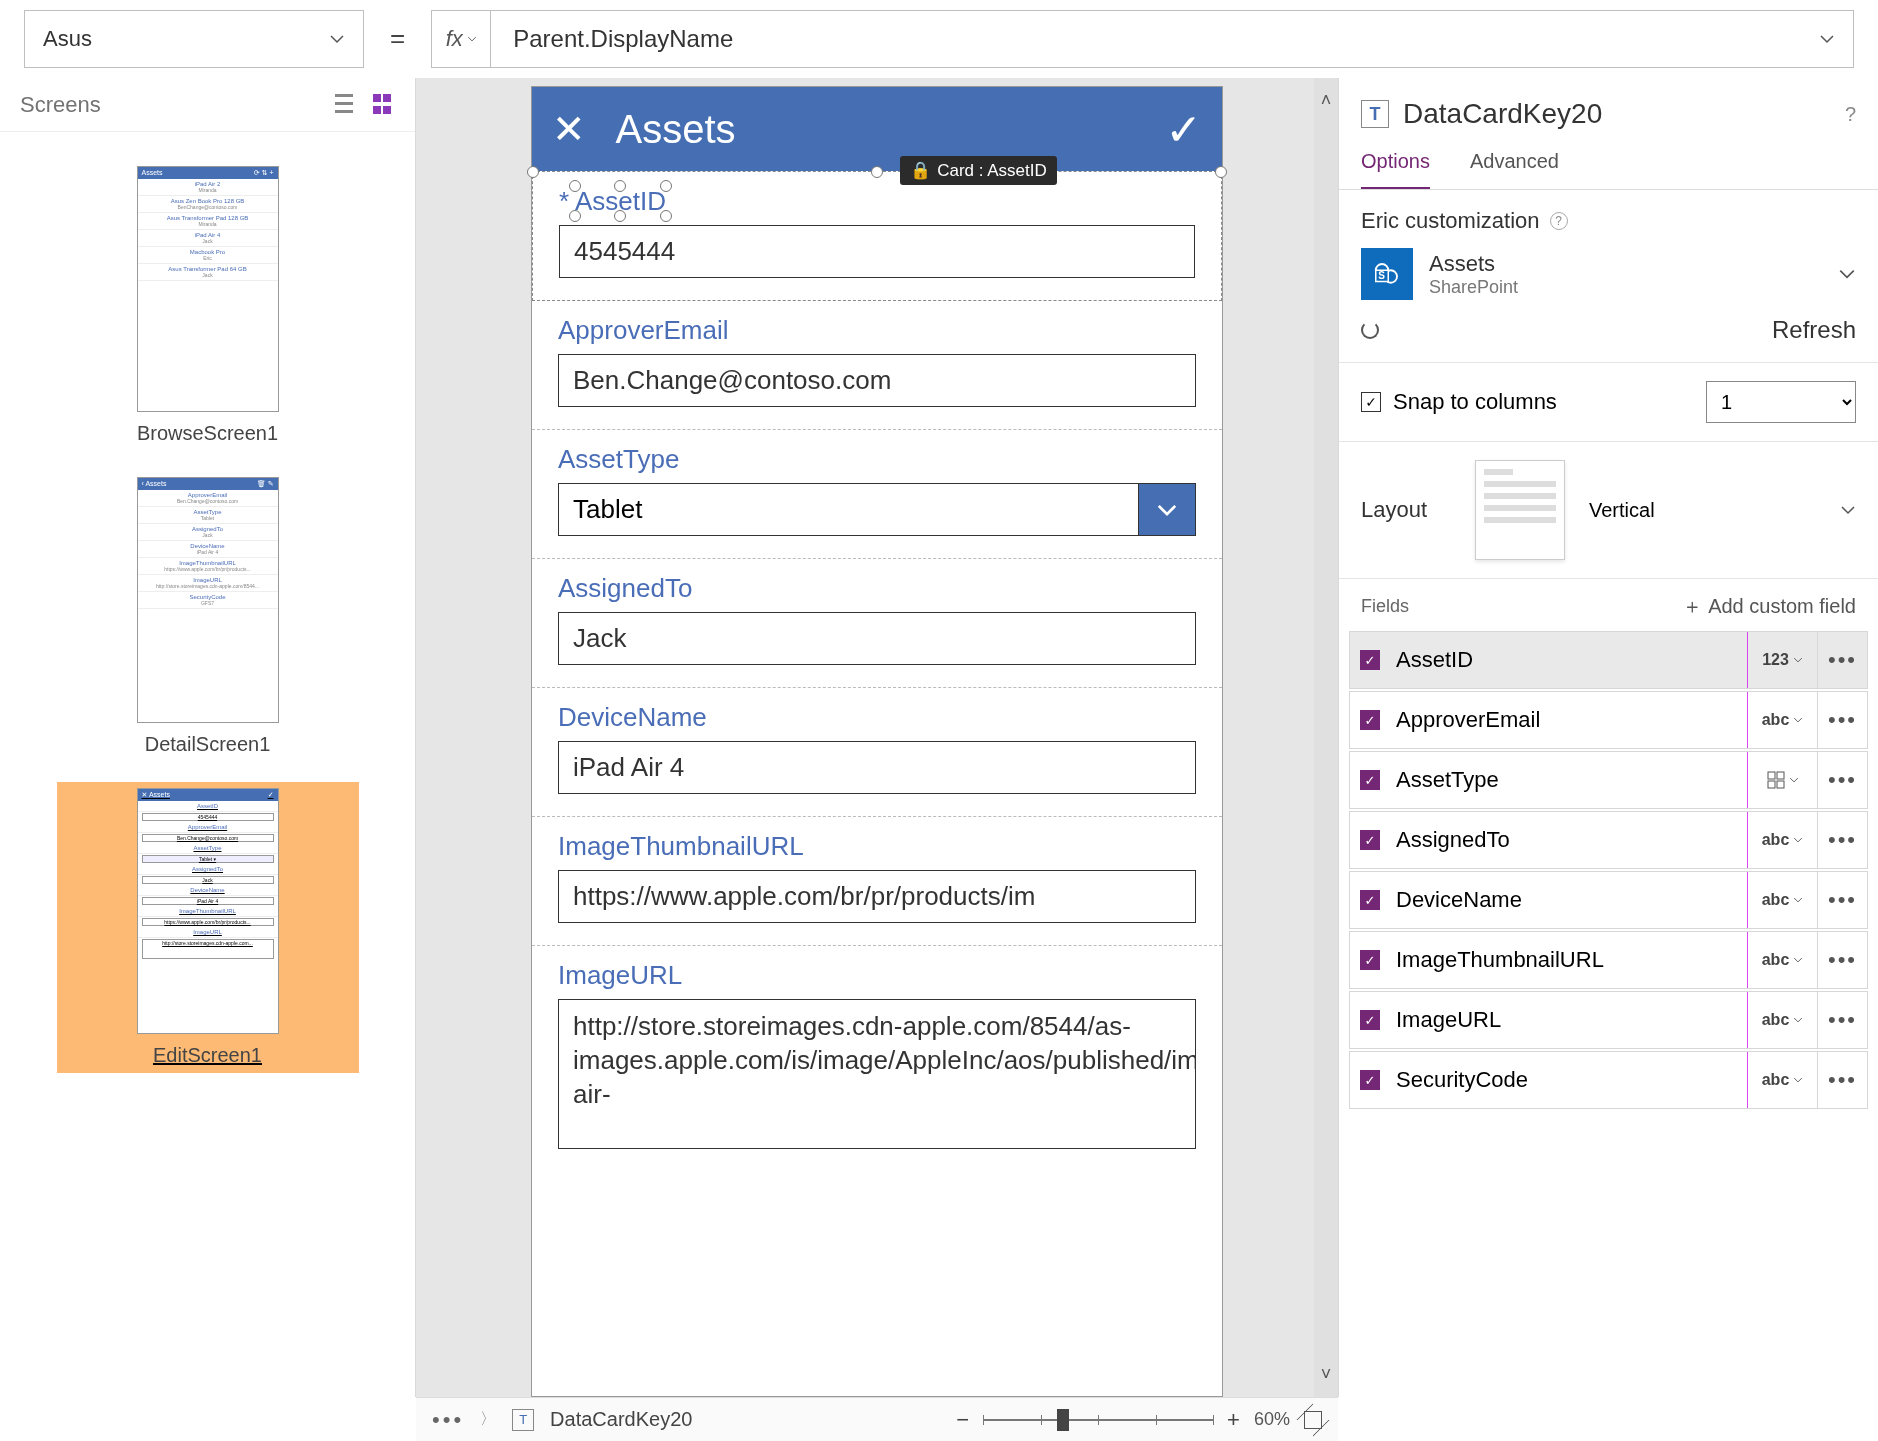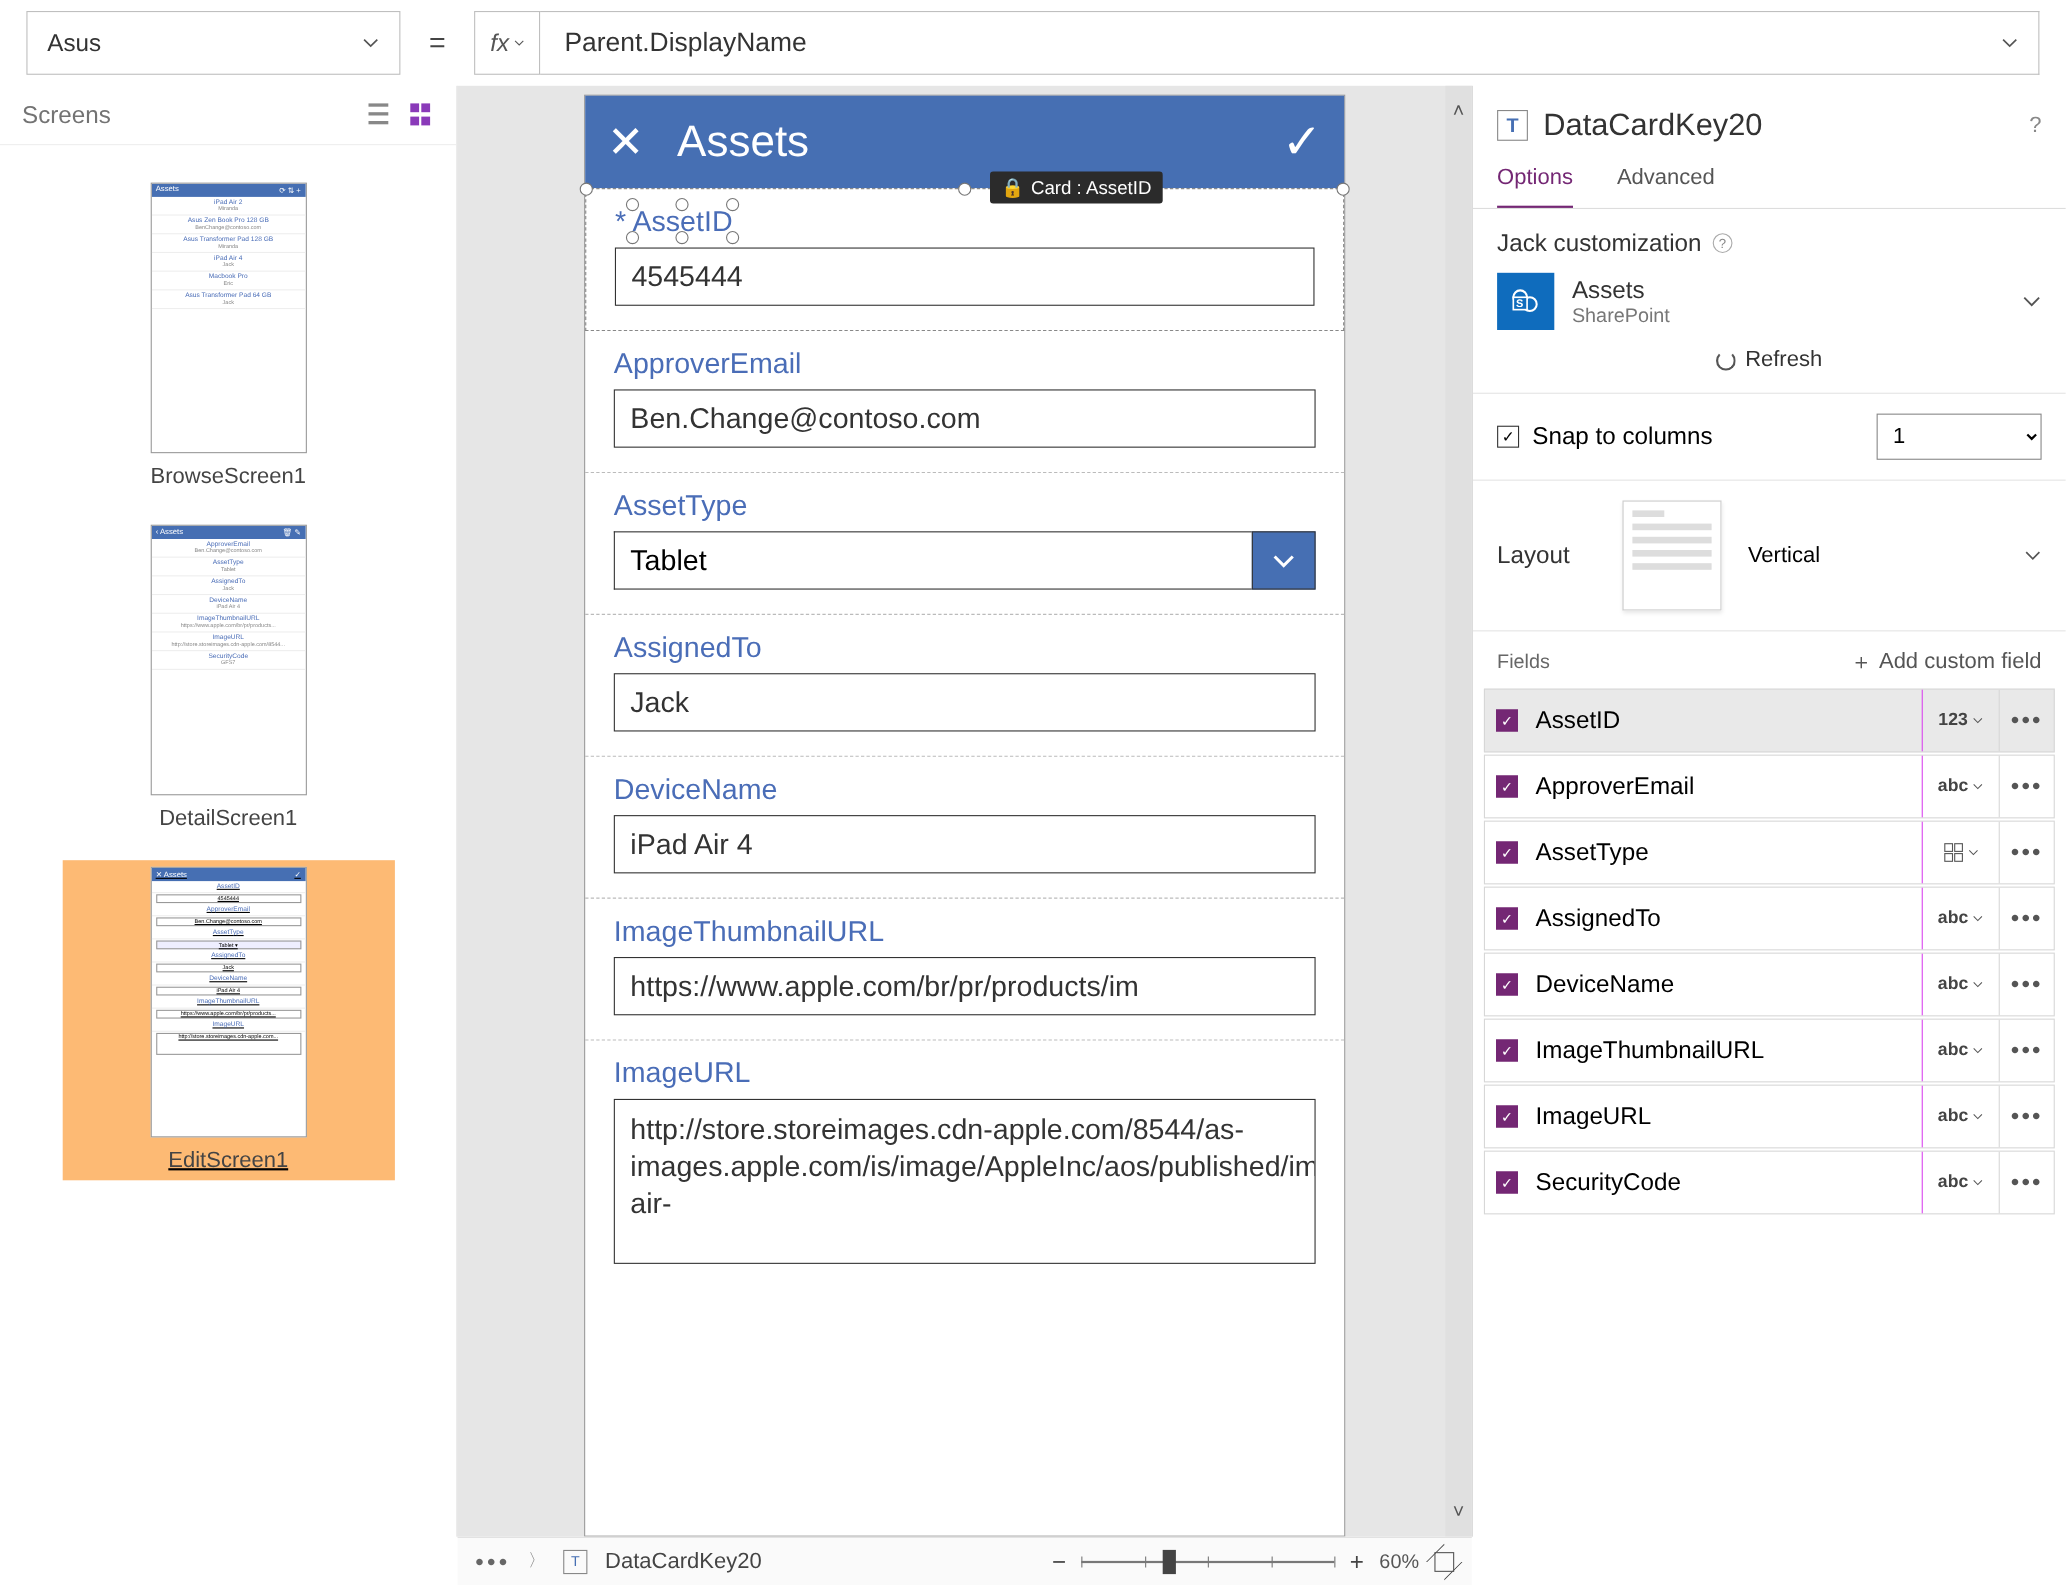--- a/index.html
+++ b/index.html
@@ -69,21 +69,21 @@
   .tabs { display:flex; border-bottom:1px solid #ddd; padding:0 22px; gap:40px; }
   .tab { padding:14px 0; font-size:20px; color:#555; cursor:pointer; }
   .tab.active { color:#742774; border-bottom:2px solid #742774; }
   .section { padding: 18px 22px; border-bottom:1px solid #e4e4e4; }
   .sec-title { font-size:22px; color:#333; display:flex; align-items:center; gap:10px;}
   .help-c{ width:18px;height:18px;border:1px solid #aaa; border-radius:50%; font-size:12px; display:flex;align-items:center;justify-content:center;color:#888;}
   .src-row { display:flex; align-items:center; gap:16px; margin-top:14px;}
   .sp-icon { width:52px; height:52px; background:#0f6cbd; display:flex; align-items:center; justify-content:center; color:#fff; font-size:18px;}
   .src-txt .n{ font-size:22px; color:#333;}
   .src-txt .p{ font-size:18px; color:#777;}
-  .refresh-row { display:flex; justify-content:center; align-items:center; gap:8px; font-size:20px; color:#333; margin-top:16px; cursor:pointer;}
+  .refresh-row { display:flex; justify-content:space-between; align-items:center; gap:8px; font-size:24px; color:#333; margin-top:16px; cursor:pointer;}
   .refresh-ic{ width:18px;height:18px;border:2px solid #555;border-radius:50%;border-top-color:transparent; position:relative;}
   .snap-row{ display:flex; align-items:center; justify-content:space-between;}
   .chk{ width:20px;height:20px;border:1px solid #333; display:flex;align-items:center;justify-content:center; font-size:14px;}
   .select-sm{ width:150px;height:42px;border:1px solid #888; font-size:20px; padding:0 10px; background:#fff;}
   .layout-row{ display:flex; align-items:center; gap:24px; }
   .layout-lbl{ font-size:22px; color:#333; width:90px;}
   .layout-box{ width:90px; height:100px; border:1px solid #ccc; display:flex; flex-direction:column; padding:8px; gap:6px; box-shadow:0 2px 4px rgba(0,0,0,0.1);}
   .layout-box div{ height:6px; background:#ddd;}
   .layout-box div:first-child{ width:40%;}
   .layout-sel{ font-size:20px; flex:1; display:flex; justify-content:space-between; align-items:center;}
@@ -296,21 +296,21 @@
       <span class="title">DataCardKey20</span>
       <span class="help">?</span>
     </div>
     <div class="tabs">
       <div class="tab active">Options</div>
       <div class="tab">Advanced</div>
     </div>
 
     <div class="section">
       <div class="sec-title">
-        <span>Jack customization</span>
+        <span>Eric customization</span>
         <span class="help-c">?</span>
       </div>
       <div class="src-row">
         <div class="sp-icon">
           <svg width="30" height="30" viewBox="0 0 24 24">
               <circle cx="8" cy="9" r="5" fill="none" stroke="#fff" stroke-width="1.5"></circle>
               <circle cx="15" cy="14" r="5" fill="none" stroke="#fff" stroke-width="1.5"></circle>
               <rect x="3" y="9" width="10" height="9" fill="#0f6cbd" stroke="#fff" stroke-width="1.2"></rect>
               <text x="5" y="16" fill="#fff" font-size="8" font-weight="bold">S</text>
             </svg>

